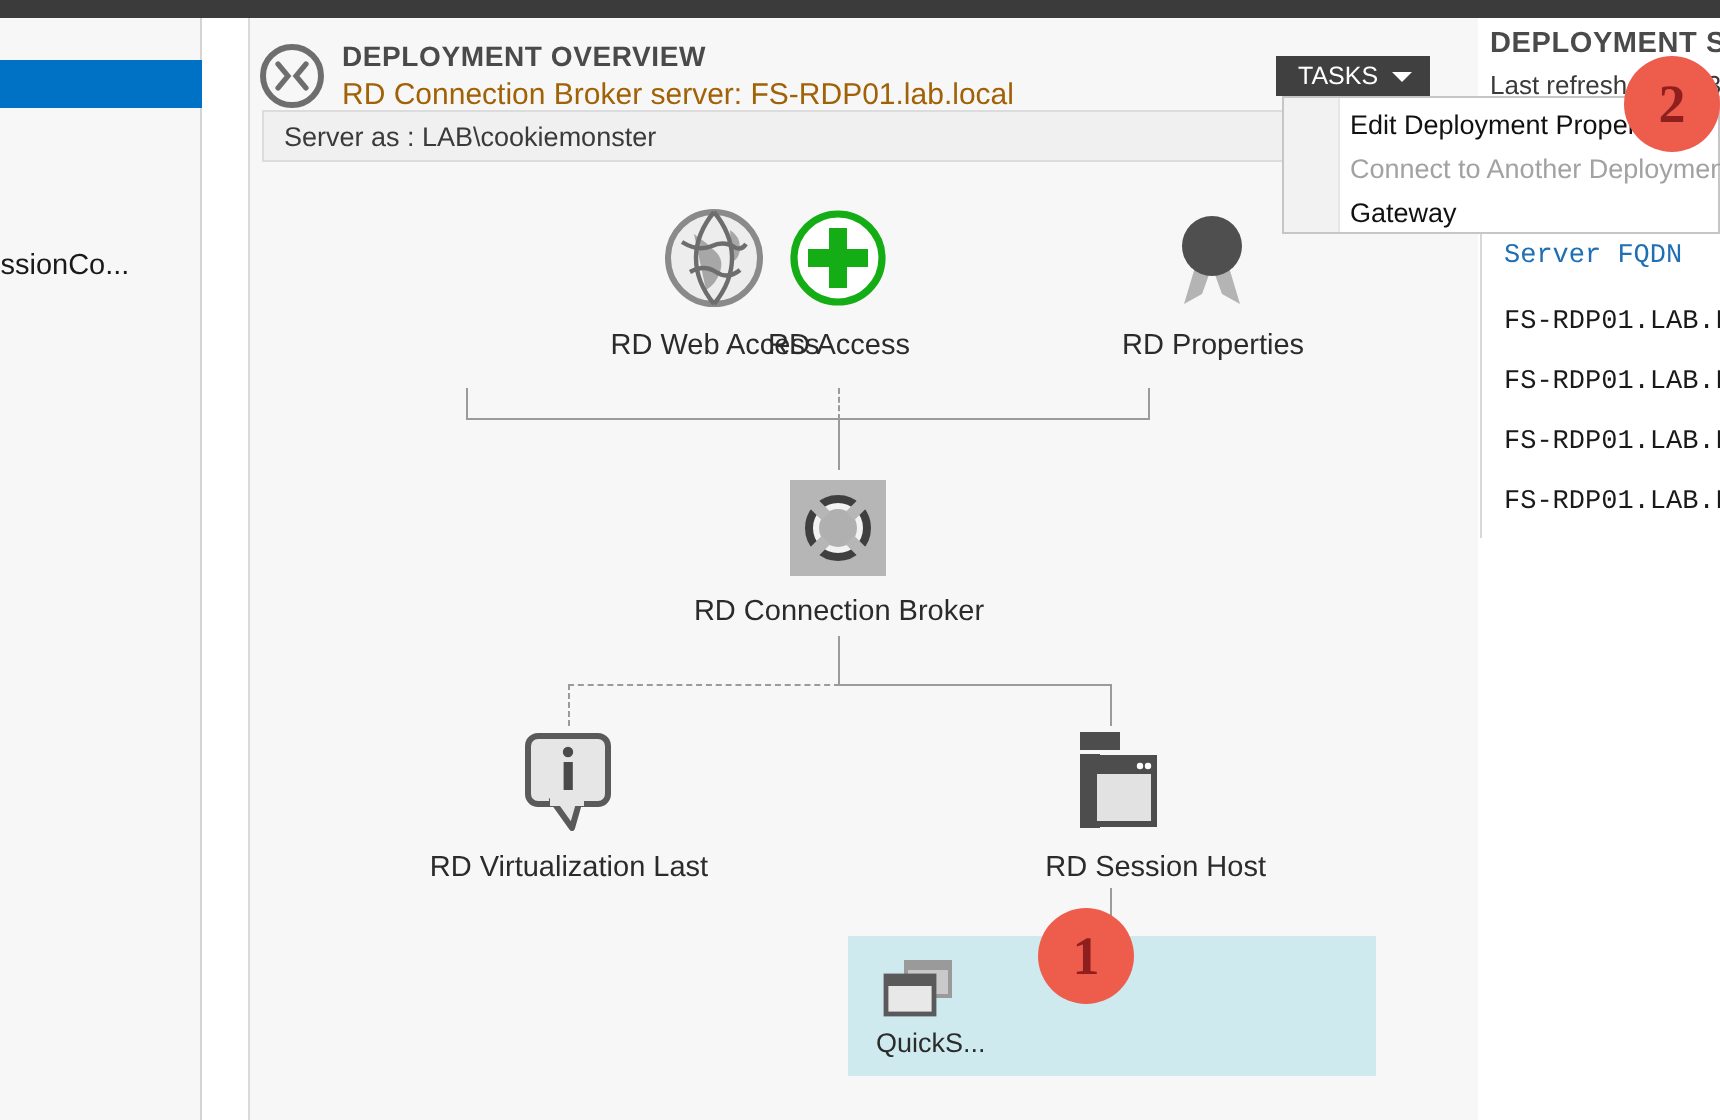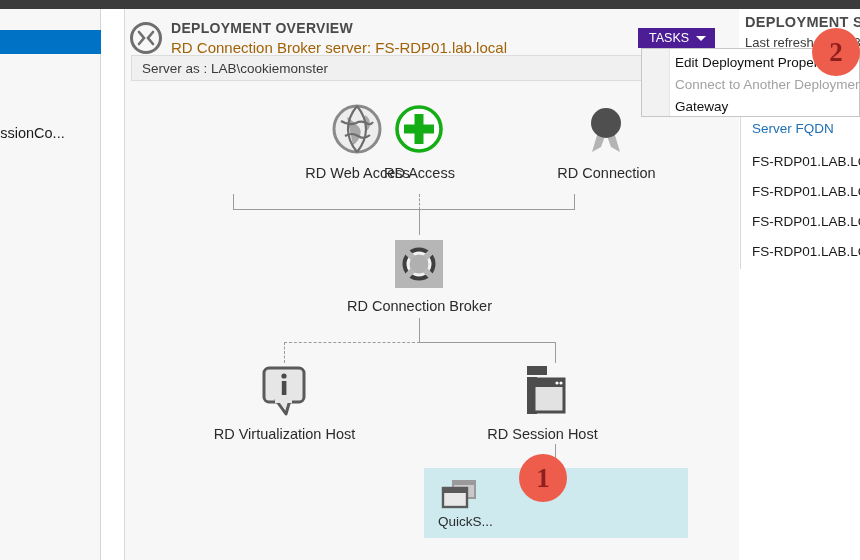--- a/index.html
+++ b/index.html
@@ -90,34 +90,35 @@
     position: absolute; left: 6px; top: 5px; white-space: nowrap;
     font-size: 14.5px; font-weight: bold; color: #4a4a4a; letter-spacing: .3px;
   }
   .rp-sub {
     position: absolute; left: 6px; top: 26px; white-space: nowrap;
     font-size: 13px; color: #3a3a3a;
   }
   .rp-grid {
     position: absolute; left: 1px; top: 100px; width: 100px; height: 160px;
     border-left: 1px solid #d8d8d8;
+    font-family: Liberation Mono, monospace;
   }
   .rp-colhead {
     position: absolute; left: 11px; top: 12px; white-space: nowrap;
     font-size: 13.5px; color: #1f6fb5;
   }
   .rp-row {
     position: absolute; left: 11px; white-space: nowrap;
     font-size: 13.5px; color: #1a1a1a;
   }
 
   
   .tasks-btn {
     position: absolute; left: 638px; top: 28px; width: 77px; height: 20px;
-    background: #4c1d95; color: #ffffff;
+    background: #404040; color: #ffffff;
     font-size: 12.5px; line-height: 20px; padding-left: 11px;
   }
   .tasks-caret {
     position: absolute; right: 9px; top: 8px;
     width: 0; height: 0;
     border-left: 5px solid transparent; border-right: 5px solid transparent;
     border-top: 5px solid #ffffff;
   }
   .menu {
     position: absolute; left: 641px; top: 48px; width: 219px; height: 69px;
@@ -222,21 +223,21 @@
       </div>
 
       <div class="node" style="left:404px; top:22px; width:155px;">
         <div class="node-icon">
           <svg width="52" height="52" viewBox="0 0 52 52" style="position:absolute;left:51px;top:0;">
             <path d="M18 29 L12 49 L21 44 L25 33 Z" fill="#b4b4b4"></path>
             <path d="M34 29 L40 49 L31 44 L27 33 Z" fill="#b4b4b4"></path>
             <circle cx="26" cy="20" r="15" fill="#4f4f4f"></circle>
           </svg>
         </div>
-        <div class="node-label">RD Connection</div>
+        <div class="node-label">RD Properties</div>
       </div>
 
       <div class="node" style="left:217px; top:155px; width:155px;text-align:center;">
         <div class="node-icon">
           <svg width="56" height="56" viewBox="0 0 56 56" style="position:absolute;left:49px;top:0;">
             <rect x="4" y="4" width="48" height="48" fill="#b6b6b6"></rect>
             <path d="M7 7 L22 7 L7 22 Z" fill="#b6b6b6"></path>
             <path d="M28 3 L22 12 L34 12 Z" fill="#ffffff" opacity="0"></path>
             <circle cx="28" cy="28" r="16" fill="#f2f2f2"></circle>
             <circle cx="28" cy="28" r="14.5" fill="none" stroke="#3f3f3f" stroke-width="4"></circle>
@@ -254,24 +255,24 @@
       <div class="node" style="left:82px; top:283px; width:155px;">
         <div class="node-icon">
           <svg width="56" height="52" viewBox="0 0 56 52" style="position:absolute;left:49px;top:0;">
             <rect x="8" y="4" width="40" height="34" rx="5" fill="#e6e6e6" stroke="#5a5a5a" stroke-width="3"></rect>
             <path d="M20 36 L34 36 L30 50 Z" fill="#e6e6e6" stroke="#5a5a5a" stroke-width="3" stroke-linejoin="round"></path>
             <rect x="19" y="34" width="17" height="5" fill="#e6e6e6"></rect>
             <circle cx="28" cy="12" r="2.6" fill="#4a4a4a"></circle>
             <rect x="25.8" y="17" width="4.6" height="14" fill="#4a4a4a"></rect>
           </svg>
         </div>
-        <div class="node-label">RD Virtualization Host</div>
-      </div>
-
-      <div class="node" style="left:340px; top:283px; width:155px;">
+        <div class="node-label">RD Virtualization Last</div>
+      </div>
+
+      <div class="node" style="left:353px; top:283px; width:155px;text-align:right;">
         <div class="node-icon">
           <svg width="56" height="52" viewBox="0 0 56 52" style="position:absolute;left:49px;top:0;">
             <rect x="13" y="2" width="20" height="9" fill="#4d4d4d"></rect>
             <rect x="13" y="13" width="10" height="37" fill="#4d4d4d"></rect>
             <rect x="20" y="15" width="30" height="8" fill="#4d4d4d"></rect>
             <rect x="20" y="15" width="30" height="33" fill="#e2e2e2" stroke="#4d4d4d" stroke-width="3"></rect>
             <rect x="20" y="15" width="30" height="8" fill="#4d4d4d"></rect>
             <circle cx="43" cy="19" r="1.6" fill="#ffffff"></circle>
             <circle cx="47" cy="19" r="1.6" fill="#ffffff"></circle>
           </svg>

